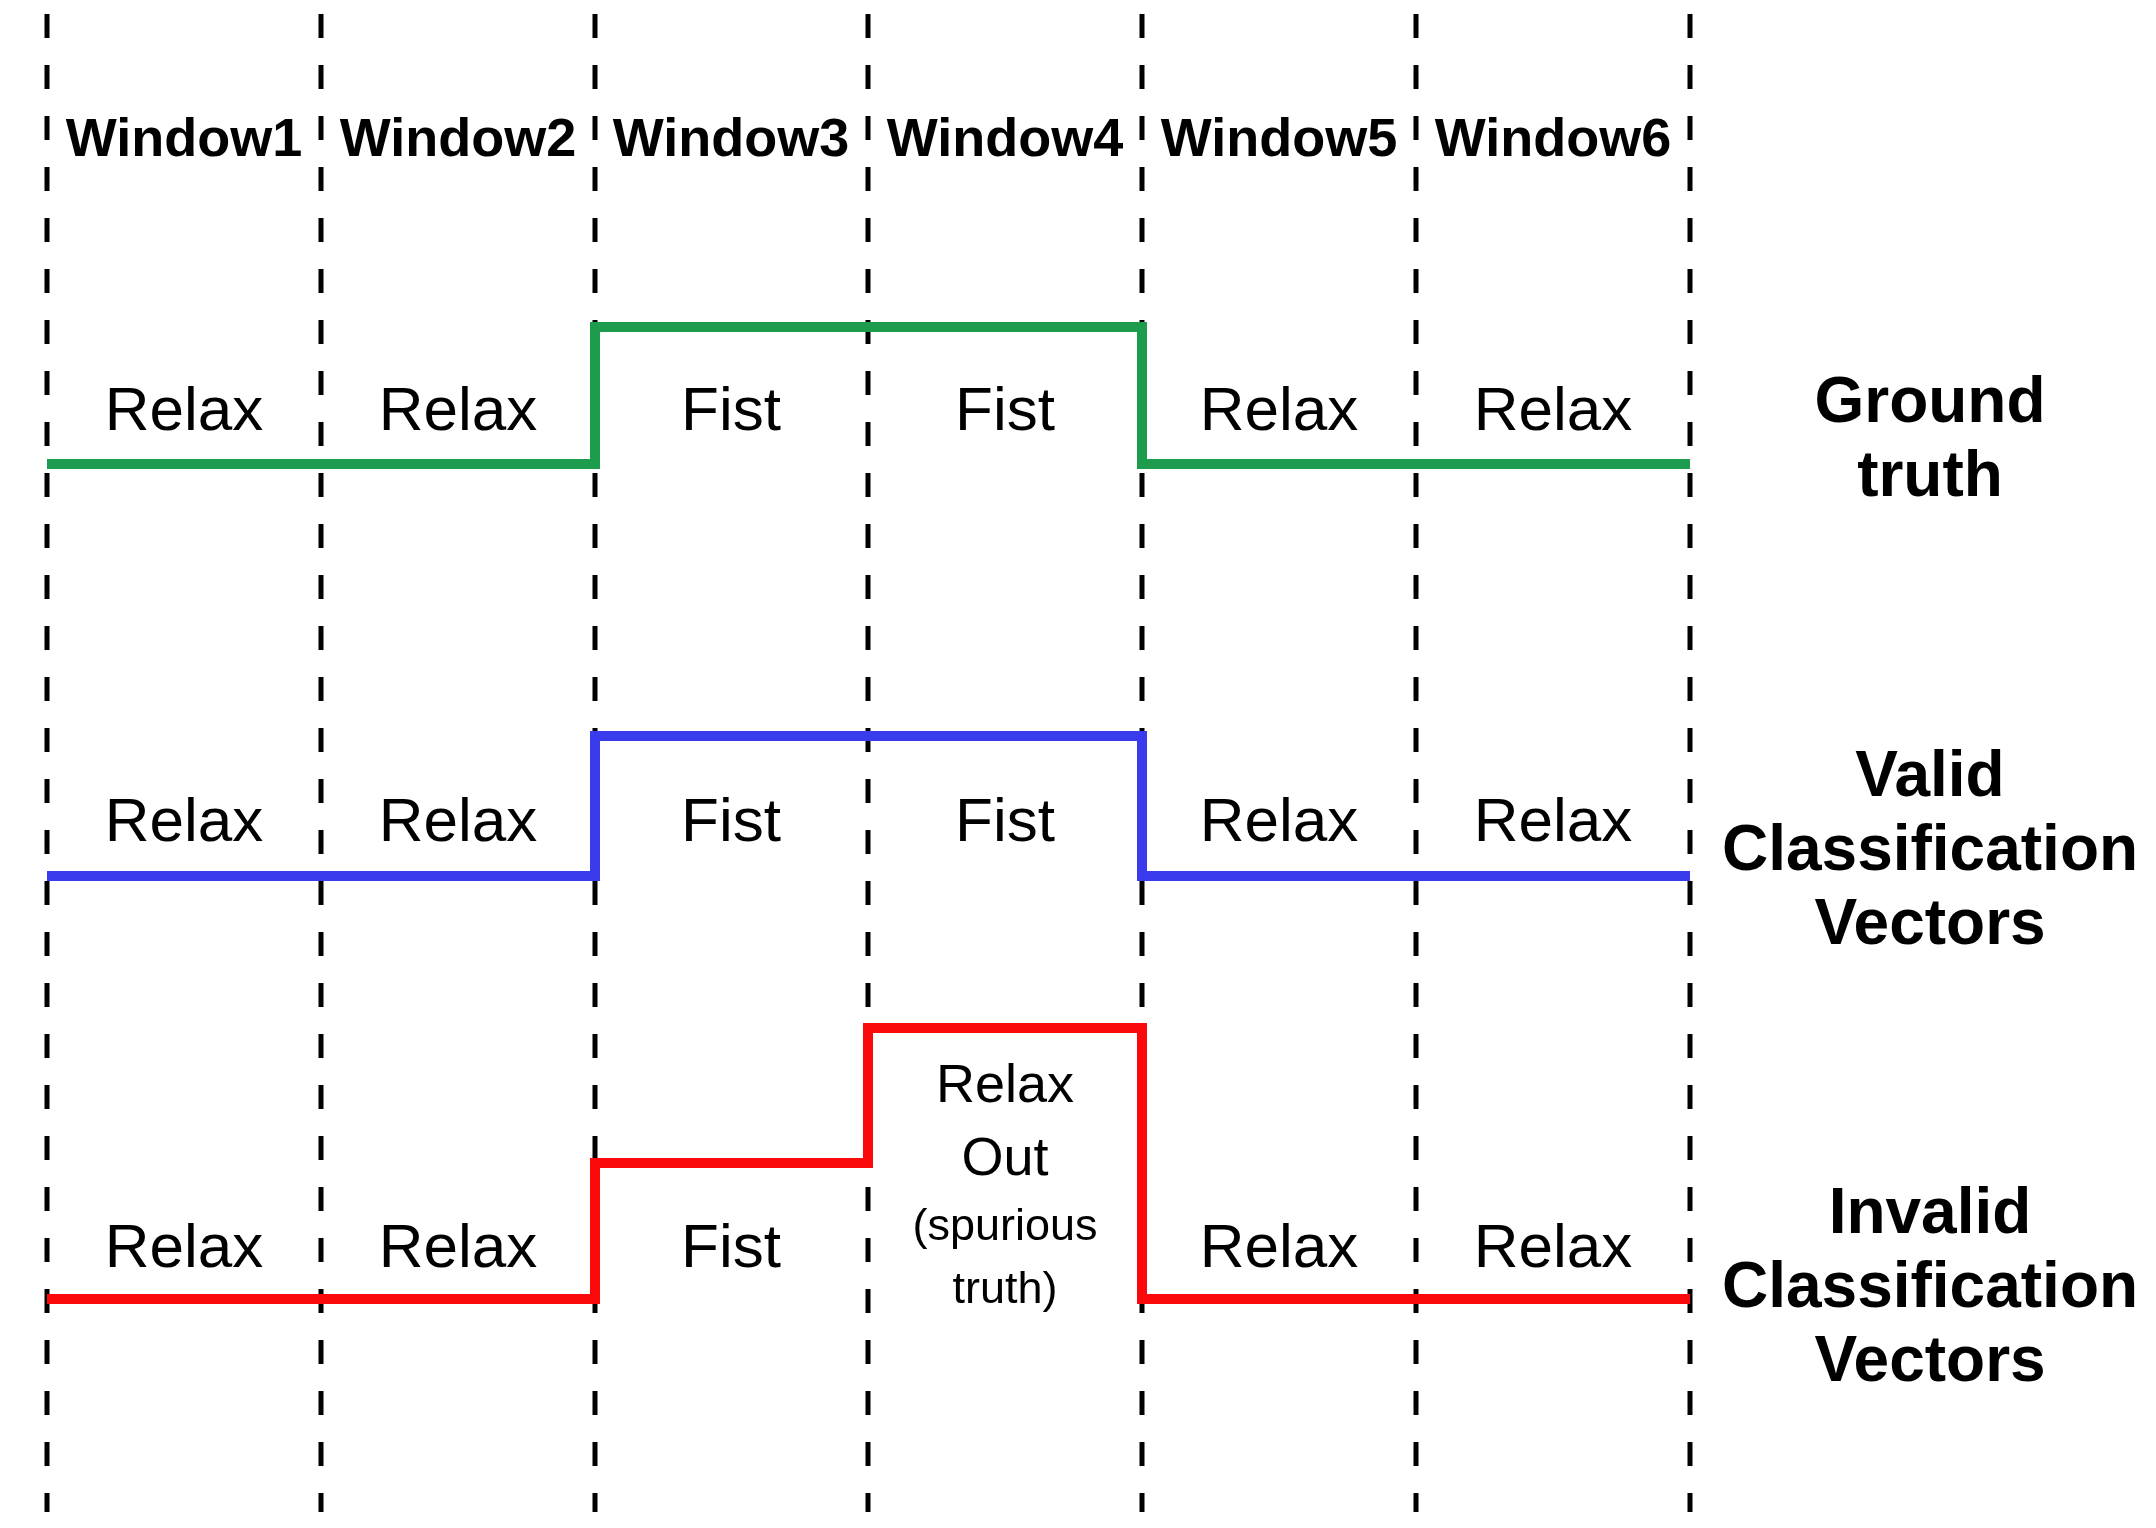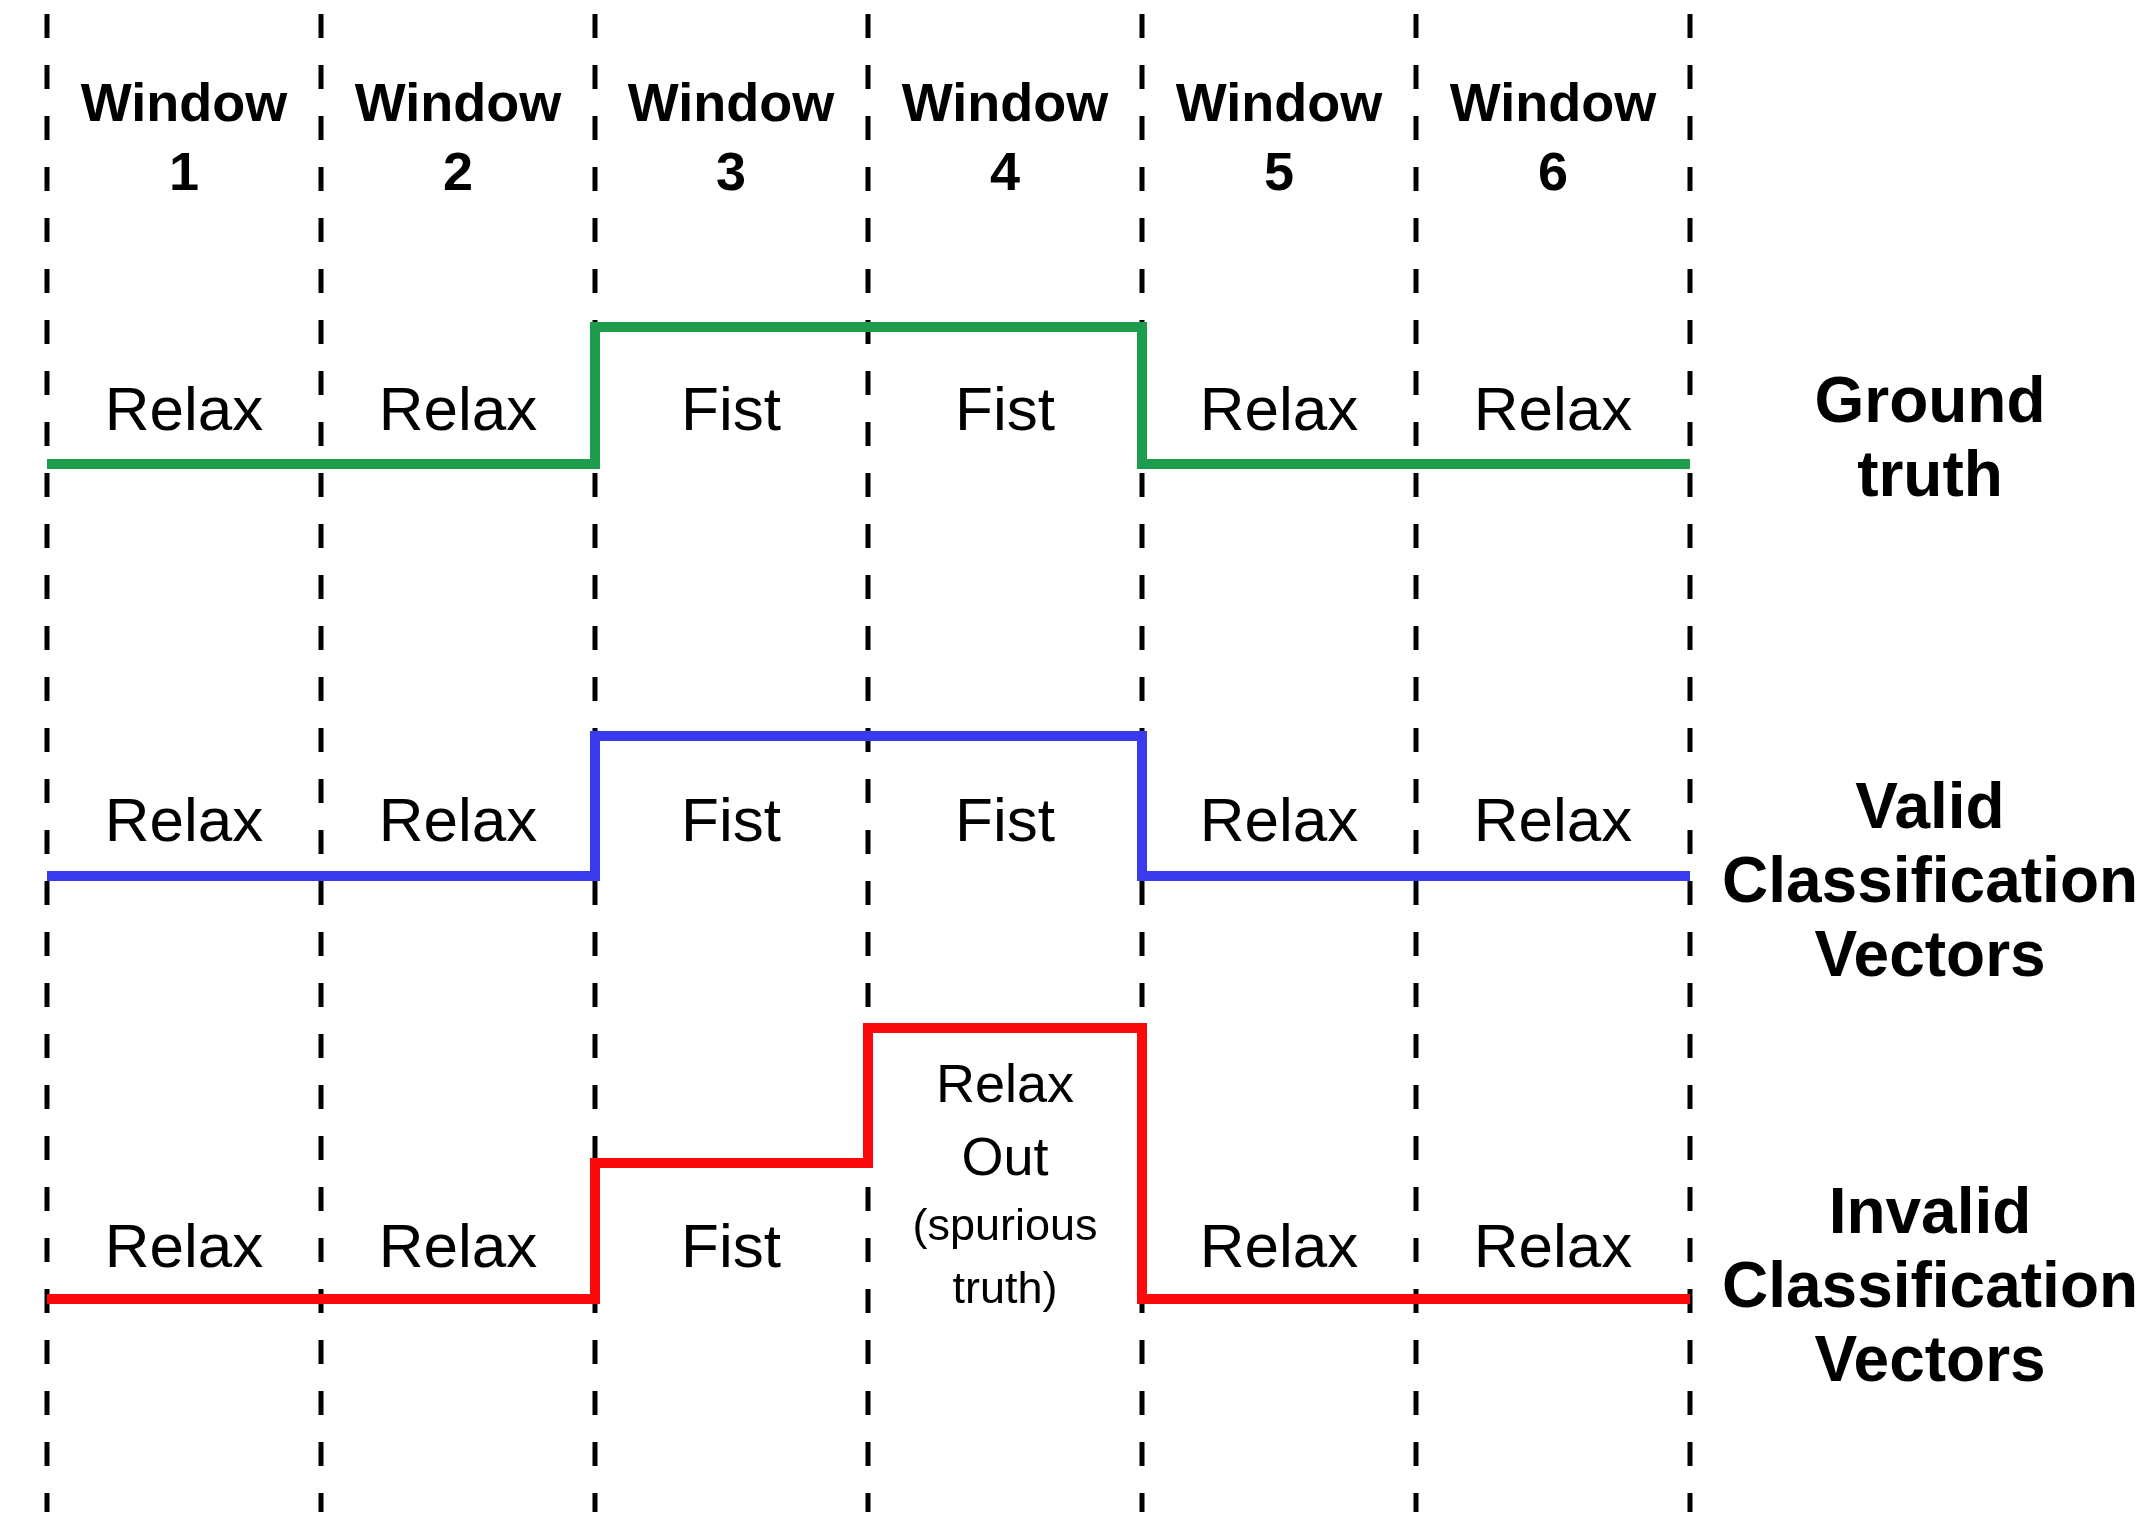--- a/index.html
+++ b/index.html
@@ -27,21 +27,21 @@
     transform: translate(-50%, -50%);
     text-align: center;
     white-space: nowrap;
   }
   
   .win-header {
     font-weight: bold;
     font-size: 54px;
     line-height: 69px;
     display: flex;
-    flex-direction: column;
+    flex-direction: row;
     align-items: center;
   }
   
   .cell-label {
     font-size: 62px;
     line-height: 62px;
     font-weight: normal;
   }
   
   .wave-out {
@@ -78,21 +78,21 @@
   .c4 { left: 1279px; }
   .c5 { left: 1553px; }
   
   .r-h { top: 137px; }
   .r0  { top: 409px; }
   .r1  { top: 820px; }
   .r2  { top: 1246px; }
   
   .cap-x { left: 1930px; }
   .cap-gt      { top: 437px; }
-  .cap-valid   { top: 848px; margin-top: 32px; }
+  .cap-valid   { top: 848px; }
   .cap-invalid { top: 1285px; text-align: center; }
 </style>
 </head>
 <body>
 
 <div class="canvas">
 
   <svg class="layer" width="2156" height="1528" viewBox="0 0 2156 1528">
 
     <g stroke="#000000" stroke-width="5" stroke-dasharray="24 27">

